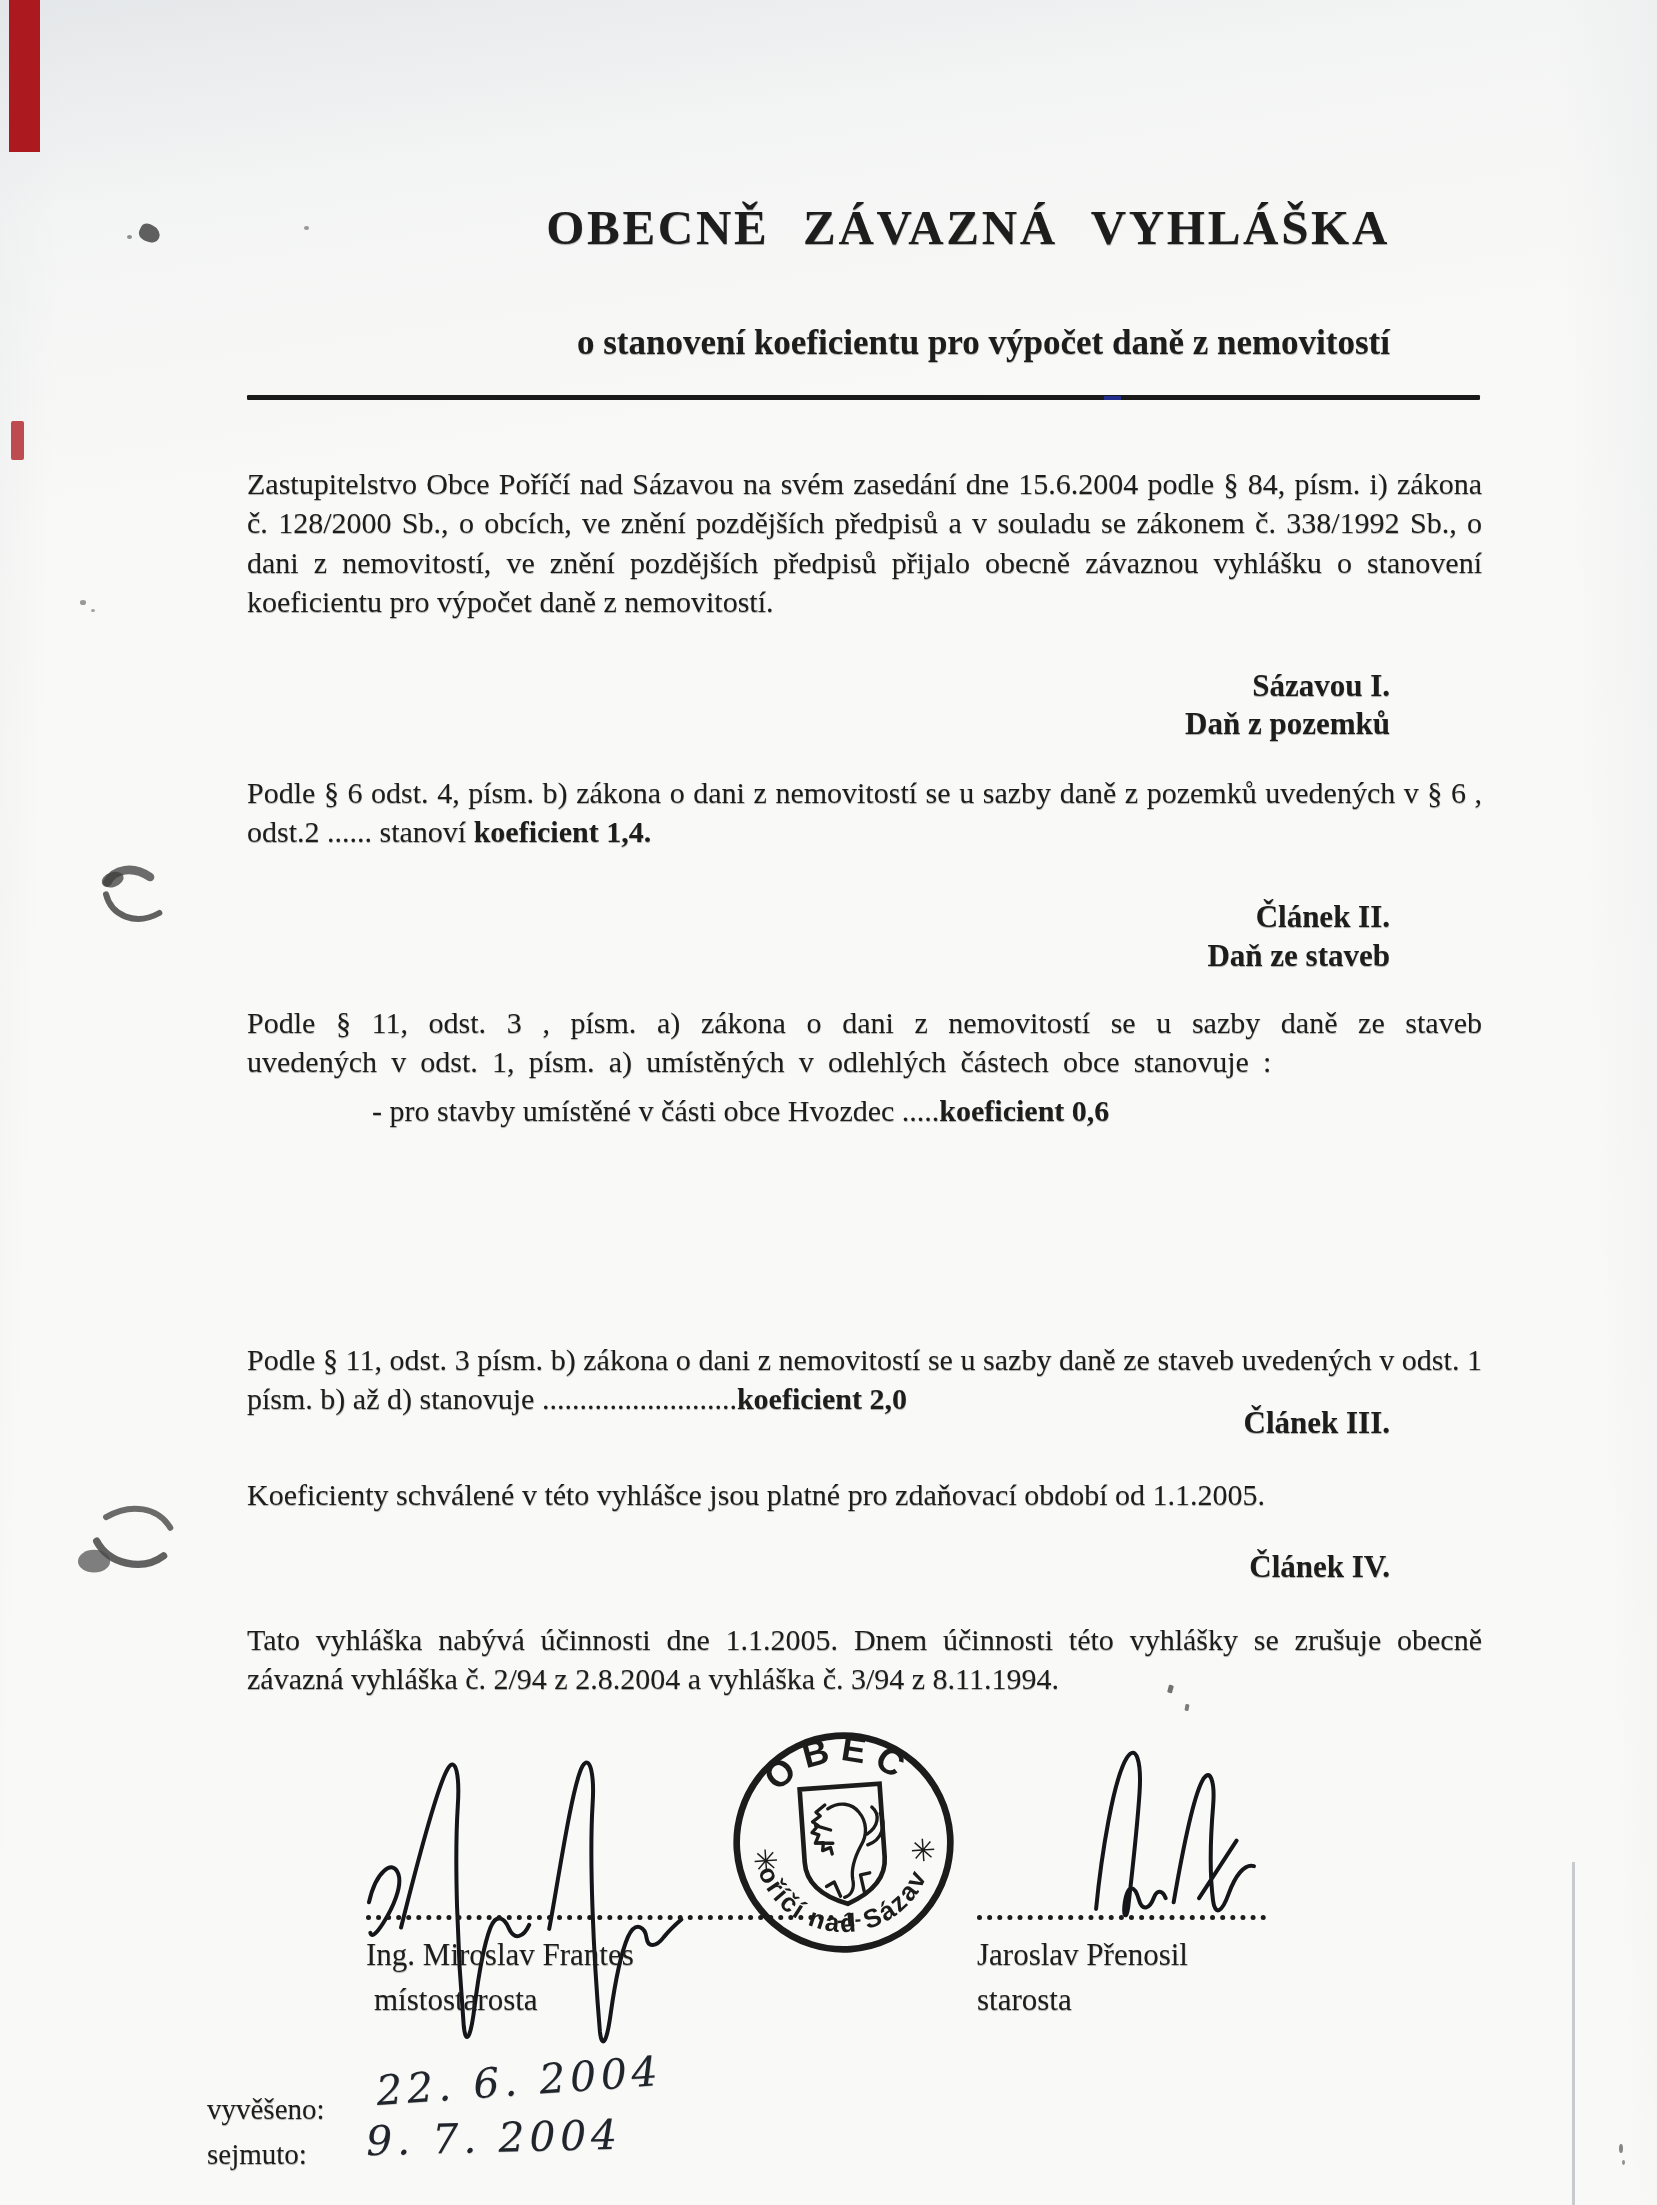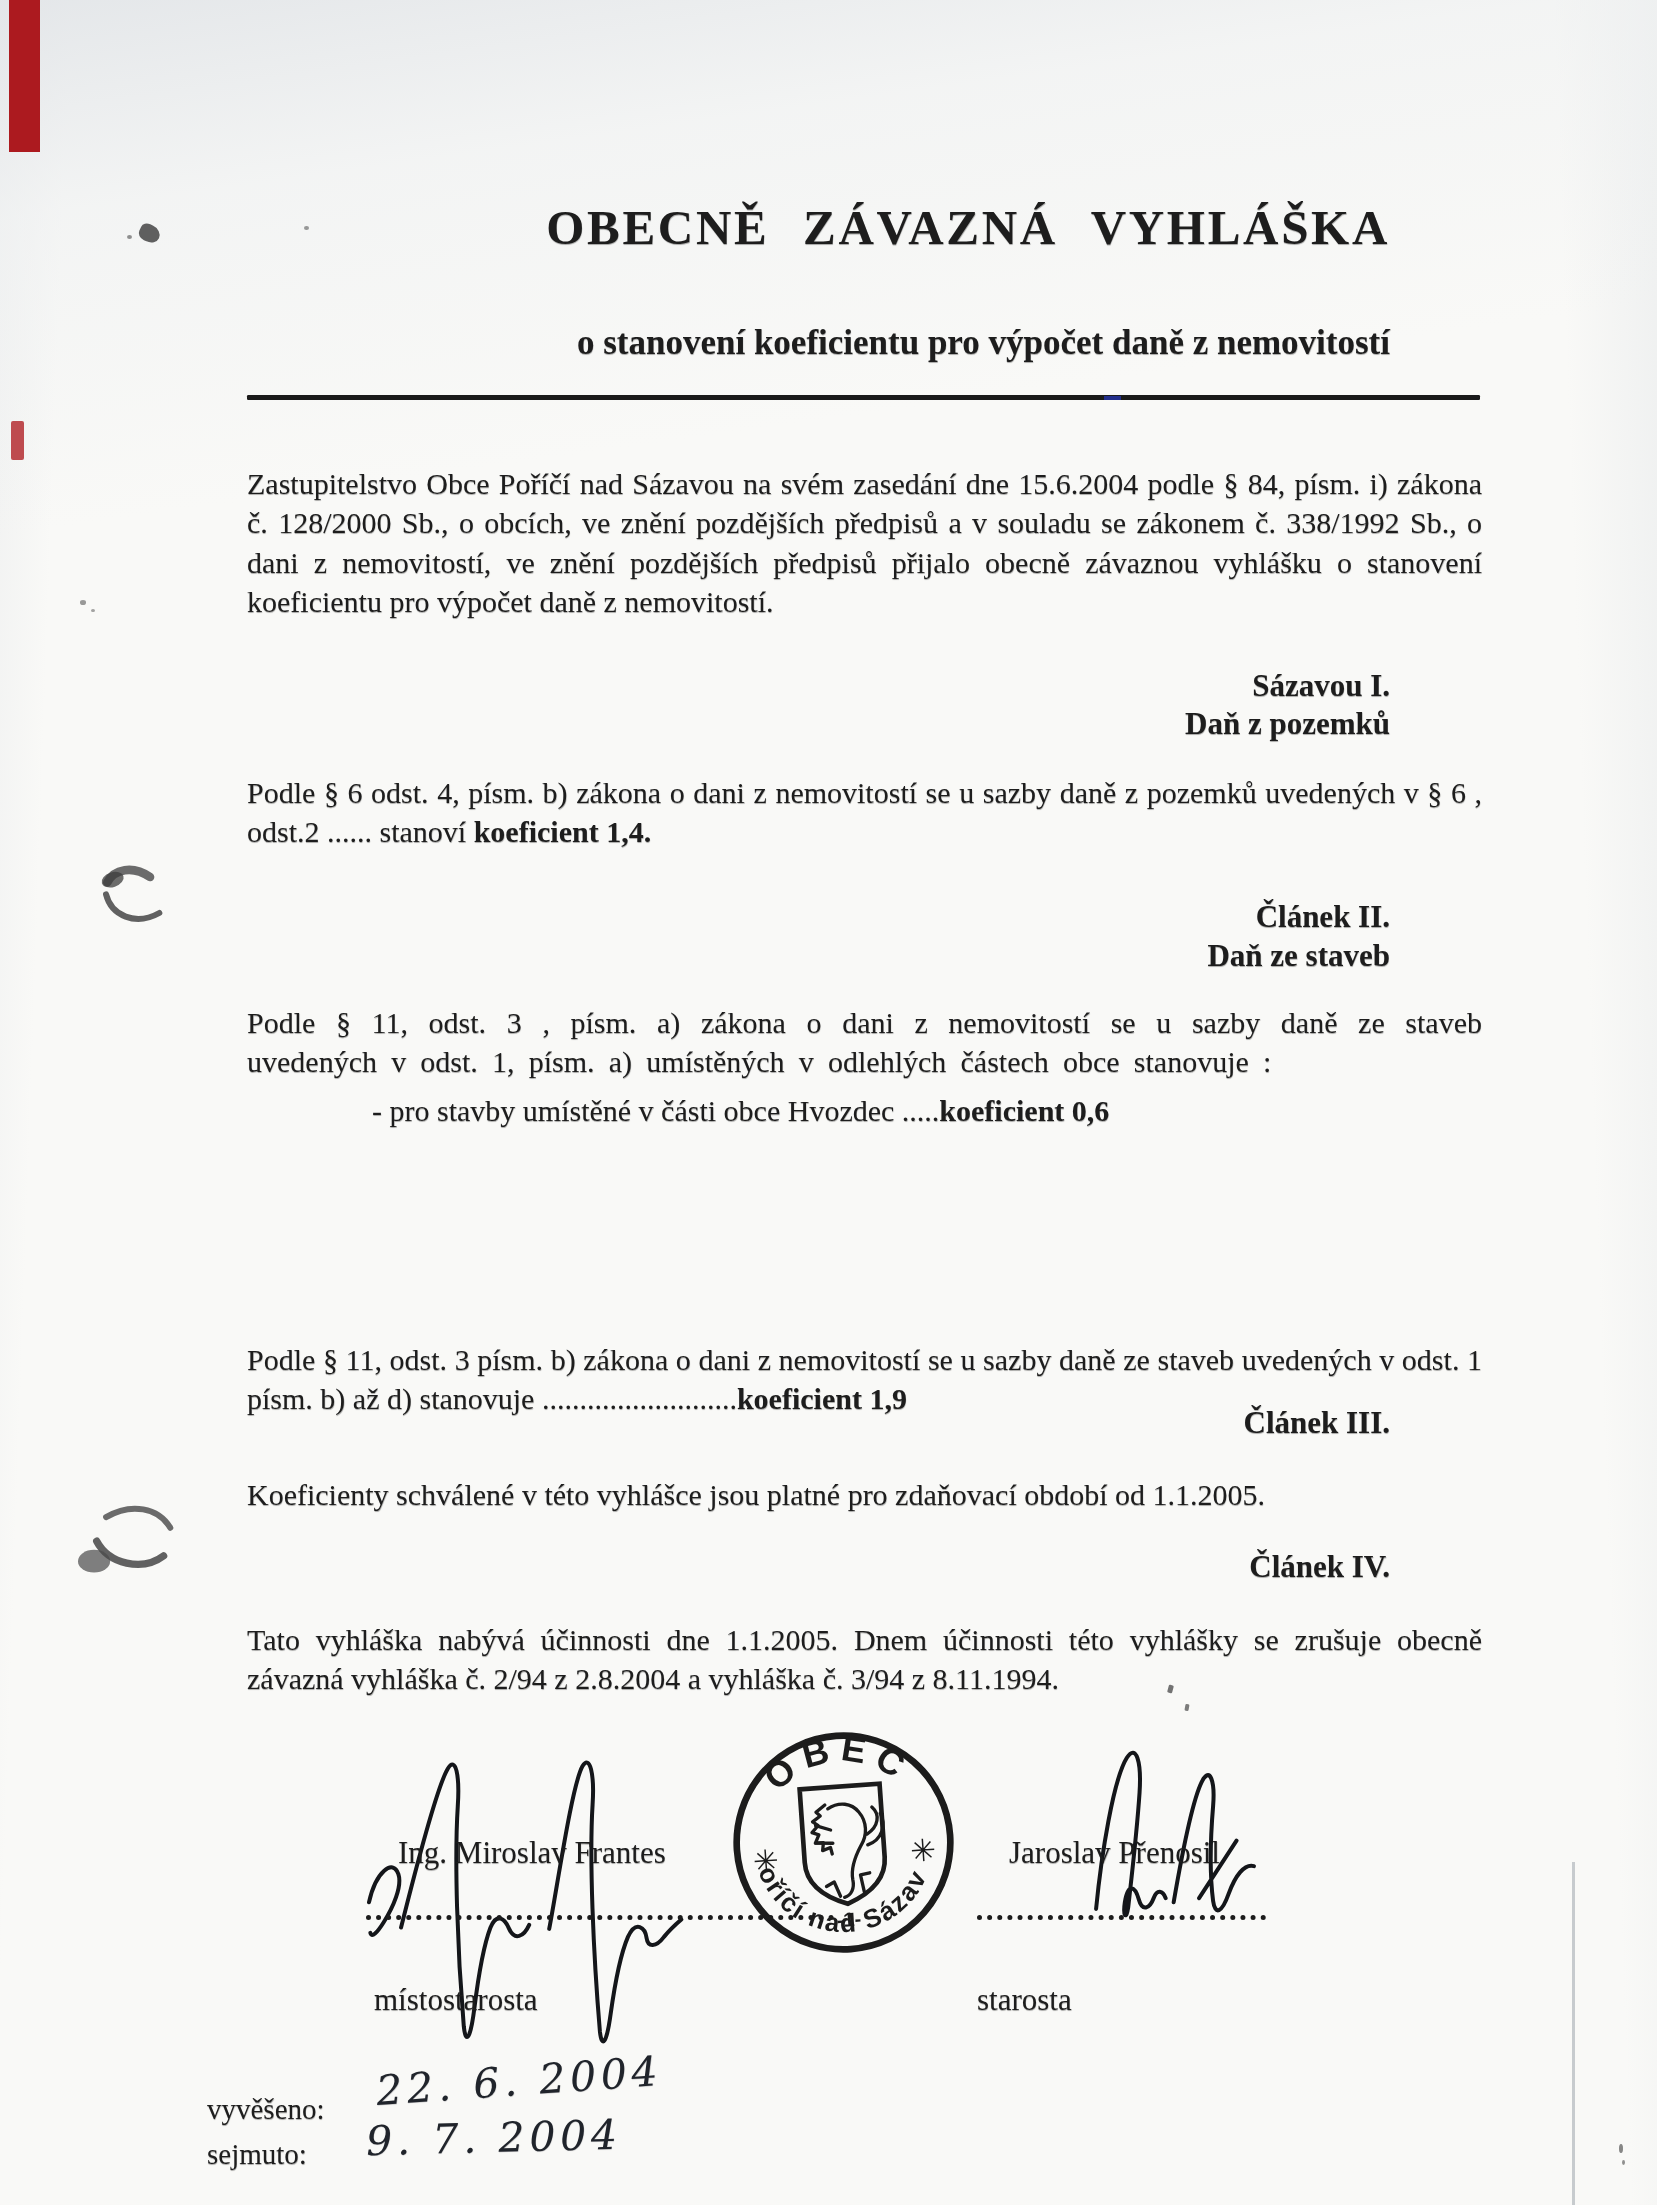--- a/index.html
+++ b/index.html
@@ -36,21 +36,21 @@
   .sp2{left:80px;top:600px;width:6px;height:4.7px;opacity:.5;}
   .sp2b{left:91px;top:609px;width:4px;height:3.3px;opacity:.45;}
   .sp3{left:304px;top:226px;width:4.7px;height:4px;opacity:.5;}
   .sp4{left:1168px;top:1685px;width:4.7px;height:8px;opacity:.7;border-radius:1.3px;transform:rotate(15deg);}
   .sp5{left:1185px;top:1704px;width:4px;height:6.7px;opacity:.65;border-radius:1.3px;transform:rotate(10deg);}
   .sp6{left:1619px;top:2144px;width:4px;height:9.4px;opacity:.6;}
   .sp7{left:1622px;top:2160px;width:3.3px;height:5.3px;opacity:.55;}
   .dotline{position:absolute;top:1915px;height:0;border-top:5.3px dotted #1c1c1c;}
   .dotL{left:366px;width:468px;}
   .dotR{left:977px;width:289px;}
-  .signame{position:absolute;top:1835px;font-size:31px;margin-left:32px;}
+  .signame{position:absolute;top:1937px;font-size:31px;}
   .sigrole{position:absolute;top:1982px;font-size:31px;}
   .nameL{left:366px;} .roleL{left:374px;}
   .nameR{left:977px;} .roleR{left:977px;}
   .flabel{position:absolute;left:207px;font-size:29px;}
   .fl1{top:2093px;} .fl2{top:2138px;}
   .hand{position:absolute;font-family:"DejaVu Serif", serif;font-style:italic;font-size:41px;
         letter-spacing:4.7px;color:#20242b;text-shadow:0.3px 0.5px 0.7px rgba(30,30,40,.3);}
   .hd1{left:376px;top:2057px;transform:rotate(-4deg);}
   .hd2{left:366px;top:2114px;transform:rotate(-1.5deg);}
   .stamp{position:absolute;left:730px;top:1729px;width:227px;height:227px;transform:rotate(-4deg);}
@@ -97,21 +97,21 @@
   <p class="para txt" style="top:434px">Zastupitelstvo Obce Poříčí nad Sázavou na svém zasedání dne 15.6.2004 podle § 84, písm. i) zákona č. 128/2000 Sb., o obcích, ve znění pozdějších předpisů a v souladu se zákonem č. 338/1992 Sb., o dani z nemovitostí, ve znění pozdějších předpisů přijalo obecně závaznou vyhlášku o stanovení koeficientu pro výpočet daně z nemovitostí.</p>
 
   <div class="center-band arthead txt" style="top:668px">Sázavou I.</div>
   <div class="center-band arthead txt" style="top:706px">Daň z pozemků</div>
   <p class="para txt" style="top:743px"><span>Podle § 6 odst. 4, písm. b) zákona o dani z nemovitostí se u sazby daně z pozemků uvedených v § 6 , odst.2 ...... stanoví </span><b>koeficient 1,4.</b></p>
 
   <div class="center-band arthead txt" style="top:899px">Článek II.</div>
   <div class="center-band arthead txt" style="top:938px">Daň ze staveb</div>
   <p class="para txt" style="top:973px;word-spacing:6.7px">Podle § 11, odst. 3 , písm. a) zákona o dani z nemovitostí se u sazby daně ze staveb uvedených v odst. 1, písm. a) umístěných v odlehlých částech obce stanovuje :</p>
   <p class="para noj txt" style="top:1061px;left:372px;width:1103px"><span>- pro stavby umístěné v části obce Hvozdec .....</span><b>koeficient 0,6</b></p>
-  <p class="para txt" style="top:1310px"><span>Podle § 11, odst. 3 písm. b) zákona o dani z nemovitostí se u sazby daně ze staveb uvedených v odst. 1 písm. b) až d) stanovuje ..........................</span><b>koeficient 1,9</b></p>
+  <p class="para txt" style="top:1310px"><span>Podle § 11, odst. 3 písm. b) zákona o dani z nemovitostí se u sazby daně ze staveb uvedených v odst. 1 písm. b) až d) stanovuje ..........................</span><b>koeficient 2,0</b></p>
 
   <div class="center-band arthead txt" style="top:1405px">Článek III.</div>
   <p class="para noj txt" style="top:1445px">Koeficienty schválené v této vyhlášce jsou platné pro zdaňovací období od 1.1.2005.</p>
 
   <div class="center-band arthead txt" style="top:1549px">Článek IV.</div>
   <p class="para txt" style="top:1590px">Tato vyhláška nabývá účinnosti dne 1.1.2005. Dnem účinnosti této vyhlášky se zrušuje obecně závazná vyhláška č. 2/94 z 2.8.2004 a vyhláška č. 3/94 z 8.11.1994.</p>
 
   <svg class="stamp" viewBox="0 0 340 340">
     <circle cx="170" cy="170" r="160" fill="none" stroke="#1c1c1c" stroke-width="10"></circle>
     <path id="stArcTop" d="M 49.7,150 A 122,122 0 0 1 290.3,150" fill="none"></path>

